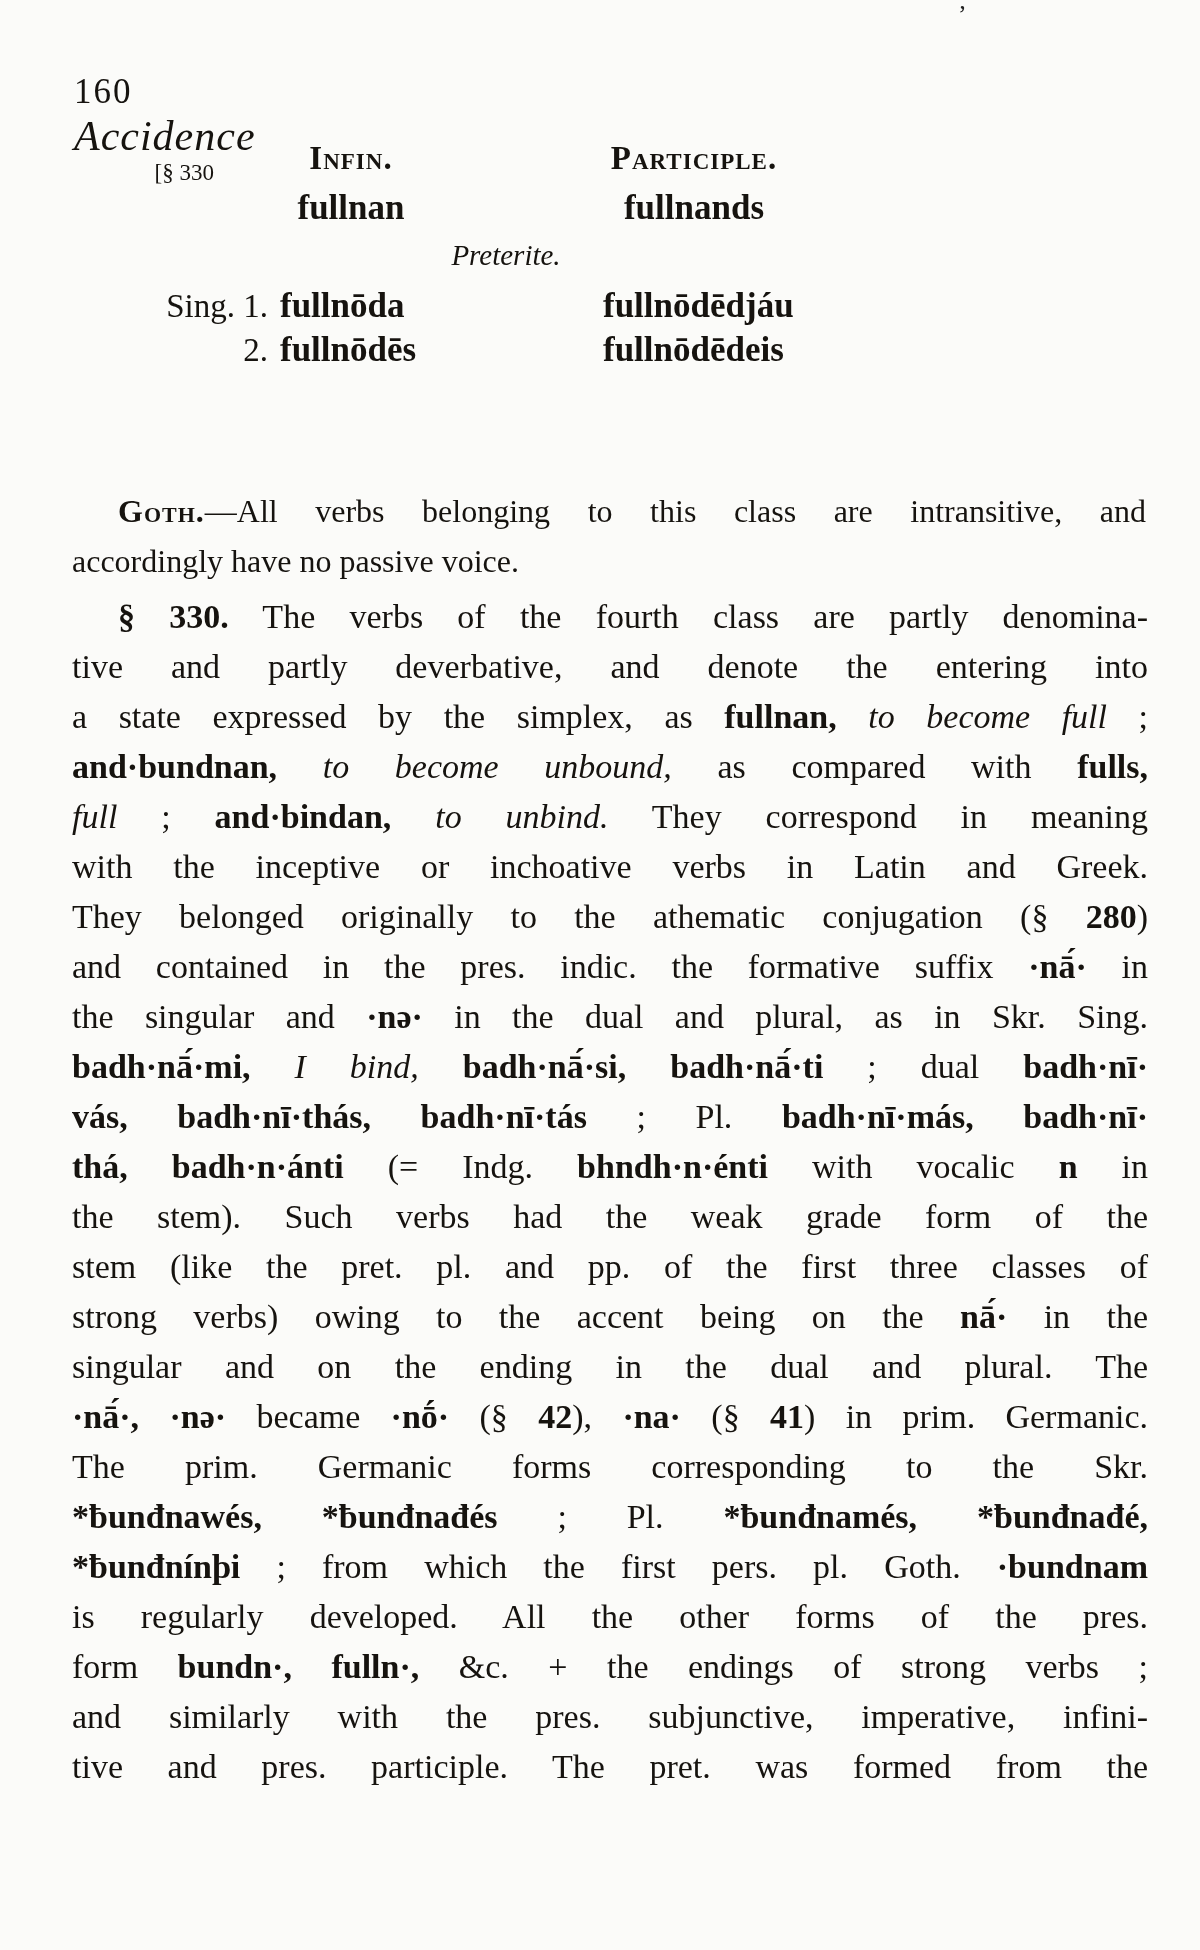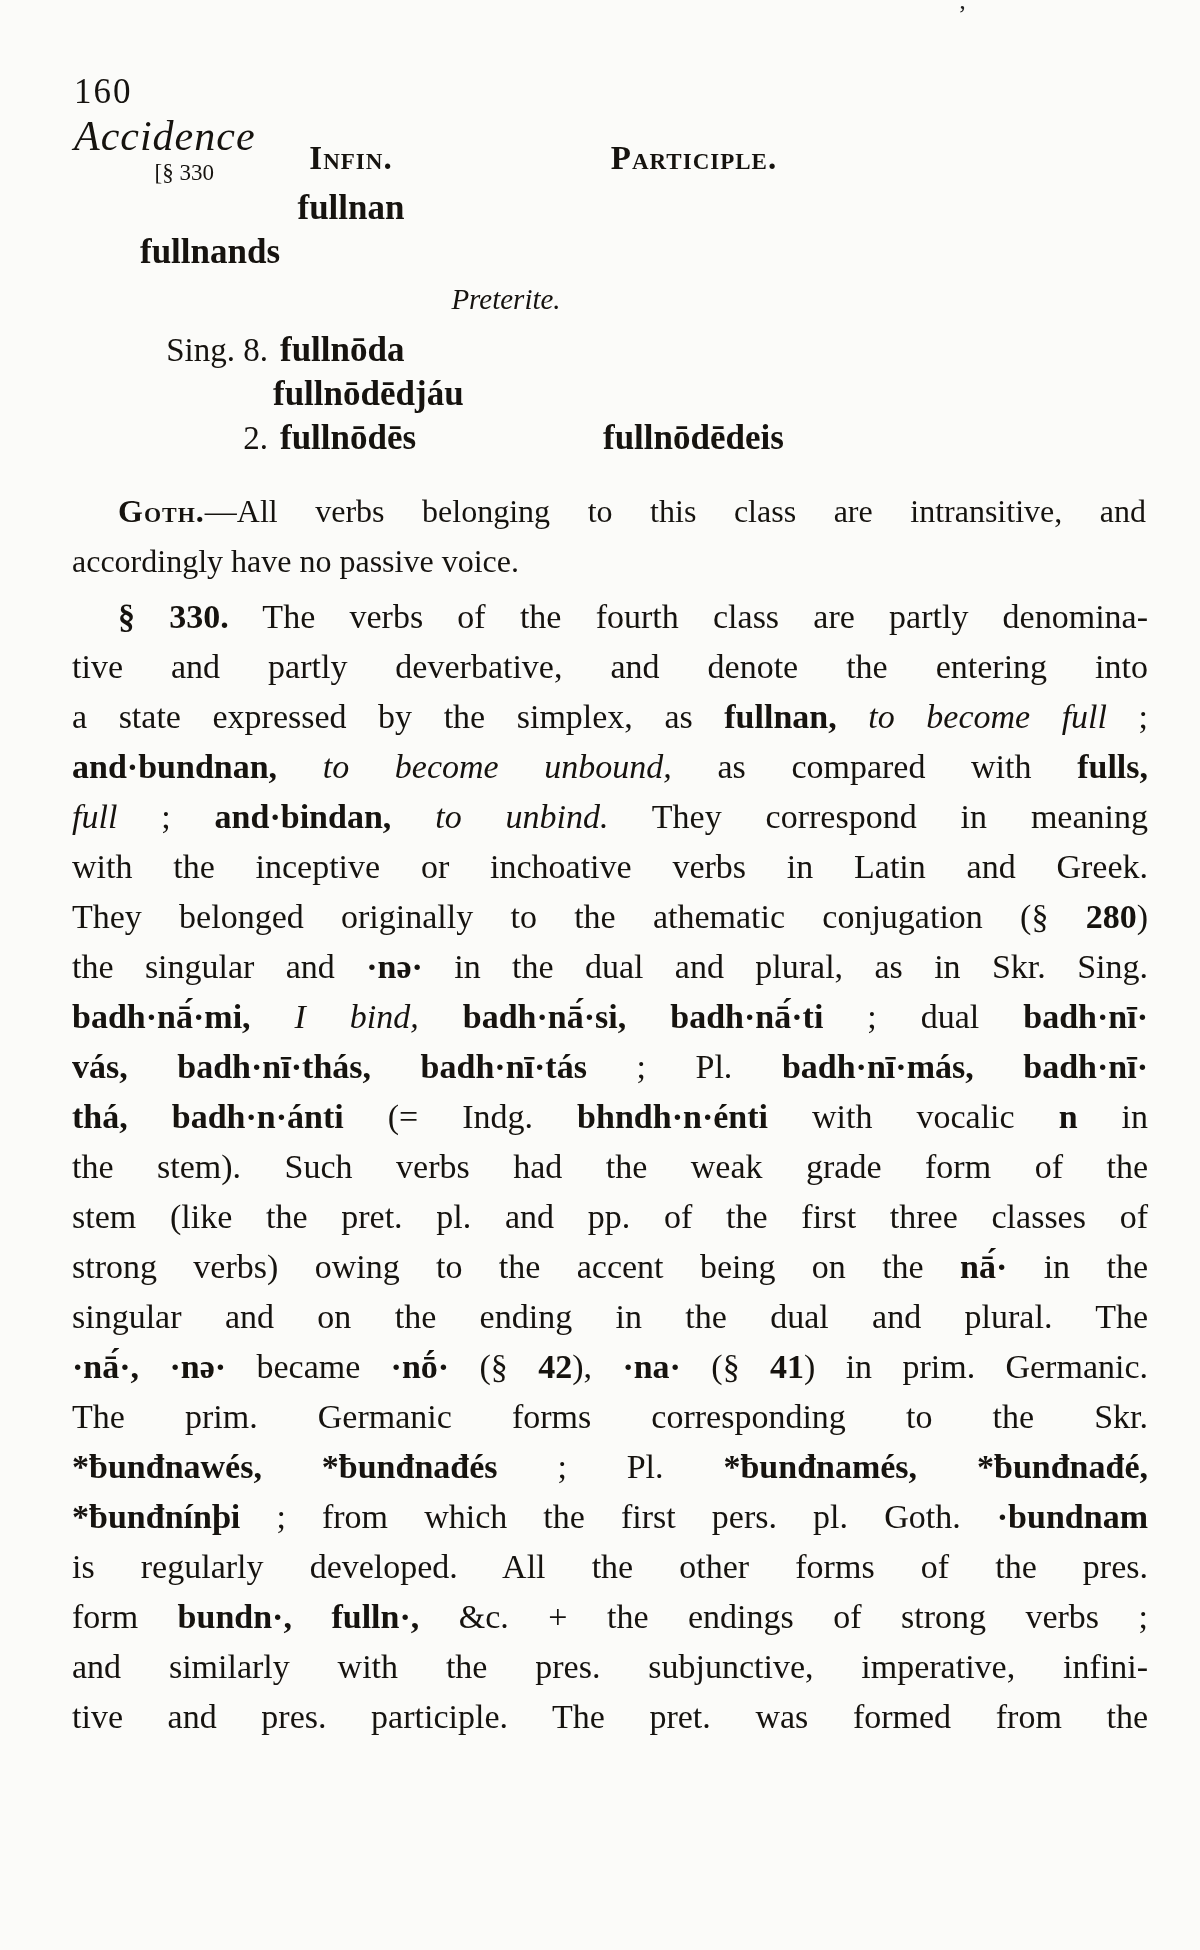--- a/index.html
+++ b/index.html
@@ -22,21 +22,21 @@
   .paradigm { position:absolute; top:136px; left:140px; width:732px; font-size:33px; }
   .prow { display:flex; align-items:baseline; line-height:44px; }
   .c1 { width:330px; }
   .c2 { flex:1; }
   .cen { text-align:center; }
   .shiftr { padding-left:46px; }
   .form { font-weight:bold; font-size:35px; }
   .labelbox { display:inline-block; width:128px; text-align:right; margin-right:12px; }
   .rightform { padding-left:133px; }
   .pret { text-align:center; font-style:italic; font-size:29px; line-height:46px; margin-top:2px; }
-  .mt1 { margin-top:6px;flex-direction:column; }
+  .mt1 { margin-top:6px; }
 
   
   .note { position:absolute; top:486px; left:72px; right:54px; font-size:32px; }
   .note .line { line-height:50px; }
 
   
   .bodypara { position:absolute; top:592px; left:72px; right:52px; font-size:34px; }
   .line { text-align:justify; text-align-last:justify; line-height:50px; }
   .line.nj { text-align-last:left; }
   .line.ind { text-indent:46px; }
@@ -61,21 +61,21 @@
       <div class="c1 cen shiftr sc">Infin.</div>
       <div class="c2 cen sc">Participle.</div>
     </div>
     <div class="prow mt1">
       <div class="c1 cen shiftr form">fullnan</div>
       <div class="c2 cen form">fullnands</div>
     </div>
     <div class="pret">Preterite.</div>
     <div class="prow mt1">
       <div class="c1">
-        <span class="labelbox">Sing. 8.</span><span class="form">fullnōda</span>
+        <span class="labelbox">Sing. 1.</span><span class="form">fullnōda</span>
       </div>
       <div class="c2 rightform form">fullnōdēdjáu</div>
     </div>
     <div class="prow">
       <div class="c1">
         <span class="labelbox">2.</span><span class="form">fullnōdēs</span>
       </div>
       <div class="c2 rightform form">fullnōdēdeis</div>
     </div>
   </div>
@@ -86,20 +86,21 @@
     </div>
 
   <div class="bodypara">
       <div class="line ind"><span class="b">§ 330.</span><span> The verbs of the fourth class are partly denomina-</span></div>
       <div class="line"><span>tive and partly deverbative, and denote the entering into</span></div>
       <div class="line"><span>a state expressed by the simplex, as </span><span class="b">fullnan,</span><span> </span><span class="i">to become full</span><span> ;</span></div>
       <div class="line"><span class="b">and·bundnan,</span><span> </span><span class="i">to become unbound,</span><span> as compared with </span><span class="b">fulls,</span></div>
       <div class="line"><span class="i">full</span><span> ; </span><span class="b">and·bindan,</span><span> </span><span class="i">to unbind.</span><span>  They correspond in meaning</span></div>
       <div class="line"><span>with the inceptive or inchoative verbs in Latin and Greek.</span></div>
       <div class="line"><span>They belonged originally to the athematic conjugation (§ </span><span class="b">280</span><span>)</span></div>
+      <div class="line"><span>and contained in the pres. indic. the formative suffix </span><span class="b">·nā́·</span><span> in</span></div>
       <div class="line"><span>the singular and </span><span class="b">·nə·</span><span> in the dual and plural, as in Skr. Sing.</span></div>
       <div class="line"><span class="b">badh·nā́·mi,</span><span> </span><span class="i">I bind,</span><span> </span><span class="b">badh·nā́·si,</span><span> </span><span class="b">badh·nā́·ti</span><span> ; dual </span><span class="b">badh·nī·</span></div>
       <div class="line"><span class="b">vás,</span><span> </span><span class="b">badh·nī·thás,</span><span> </span><span class="b">badh·nī·tás</span><span> ; Pl. </span><span class="b">badh·nī·más,</span><span> </span><span class="b">badh·nī·</span></div>
       <div class="line"><span class="b">thá,</span><span> </span><span class="b">badh·n·ánti</span><span> (= Indg. </span><span class="b">bhndh·n·énti</span><span> with vocalic </span><span class="b">n</span><span> in</span></div>
       <div class="line"><span>the stem).  Such verbs had the weak grade form of the</span></div>
       <div class="line"><span>stem (like the pret. pl. and pp. of the first three classes of</span></div>
       <div class="line"><span>strong verbs) owing to the accent being on the </span><span class="b">nā́·</span><span> in the</span></div>
       <div class="line"><span>singular and on the ending in the dual and plural.  The</span></div>
       <div class="line"><span class="b">·nā́·, ·nə·</span><span> became </span><span class="b">·nṓ·</span><span> (§ </span><span class="b">42</span><span>), </span><span class="b">·na·</span><span> (§ </span><span class="b">41</span><span>) in prim. Germanic.</span></div>
       <div class="line"><span>The prim. Germanic forms corresponding to the Skr.</span></div>

